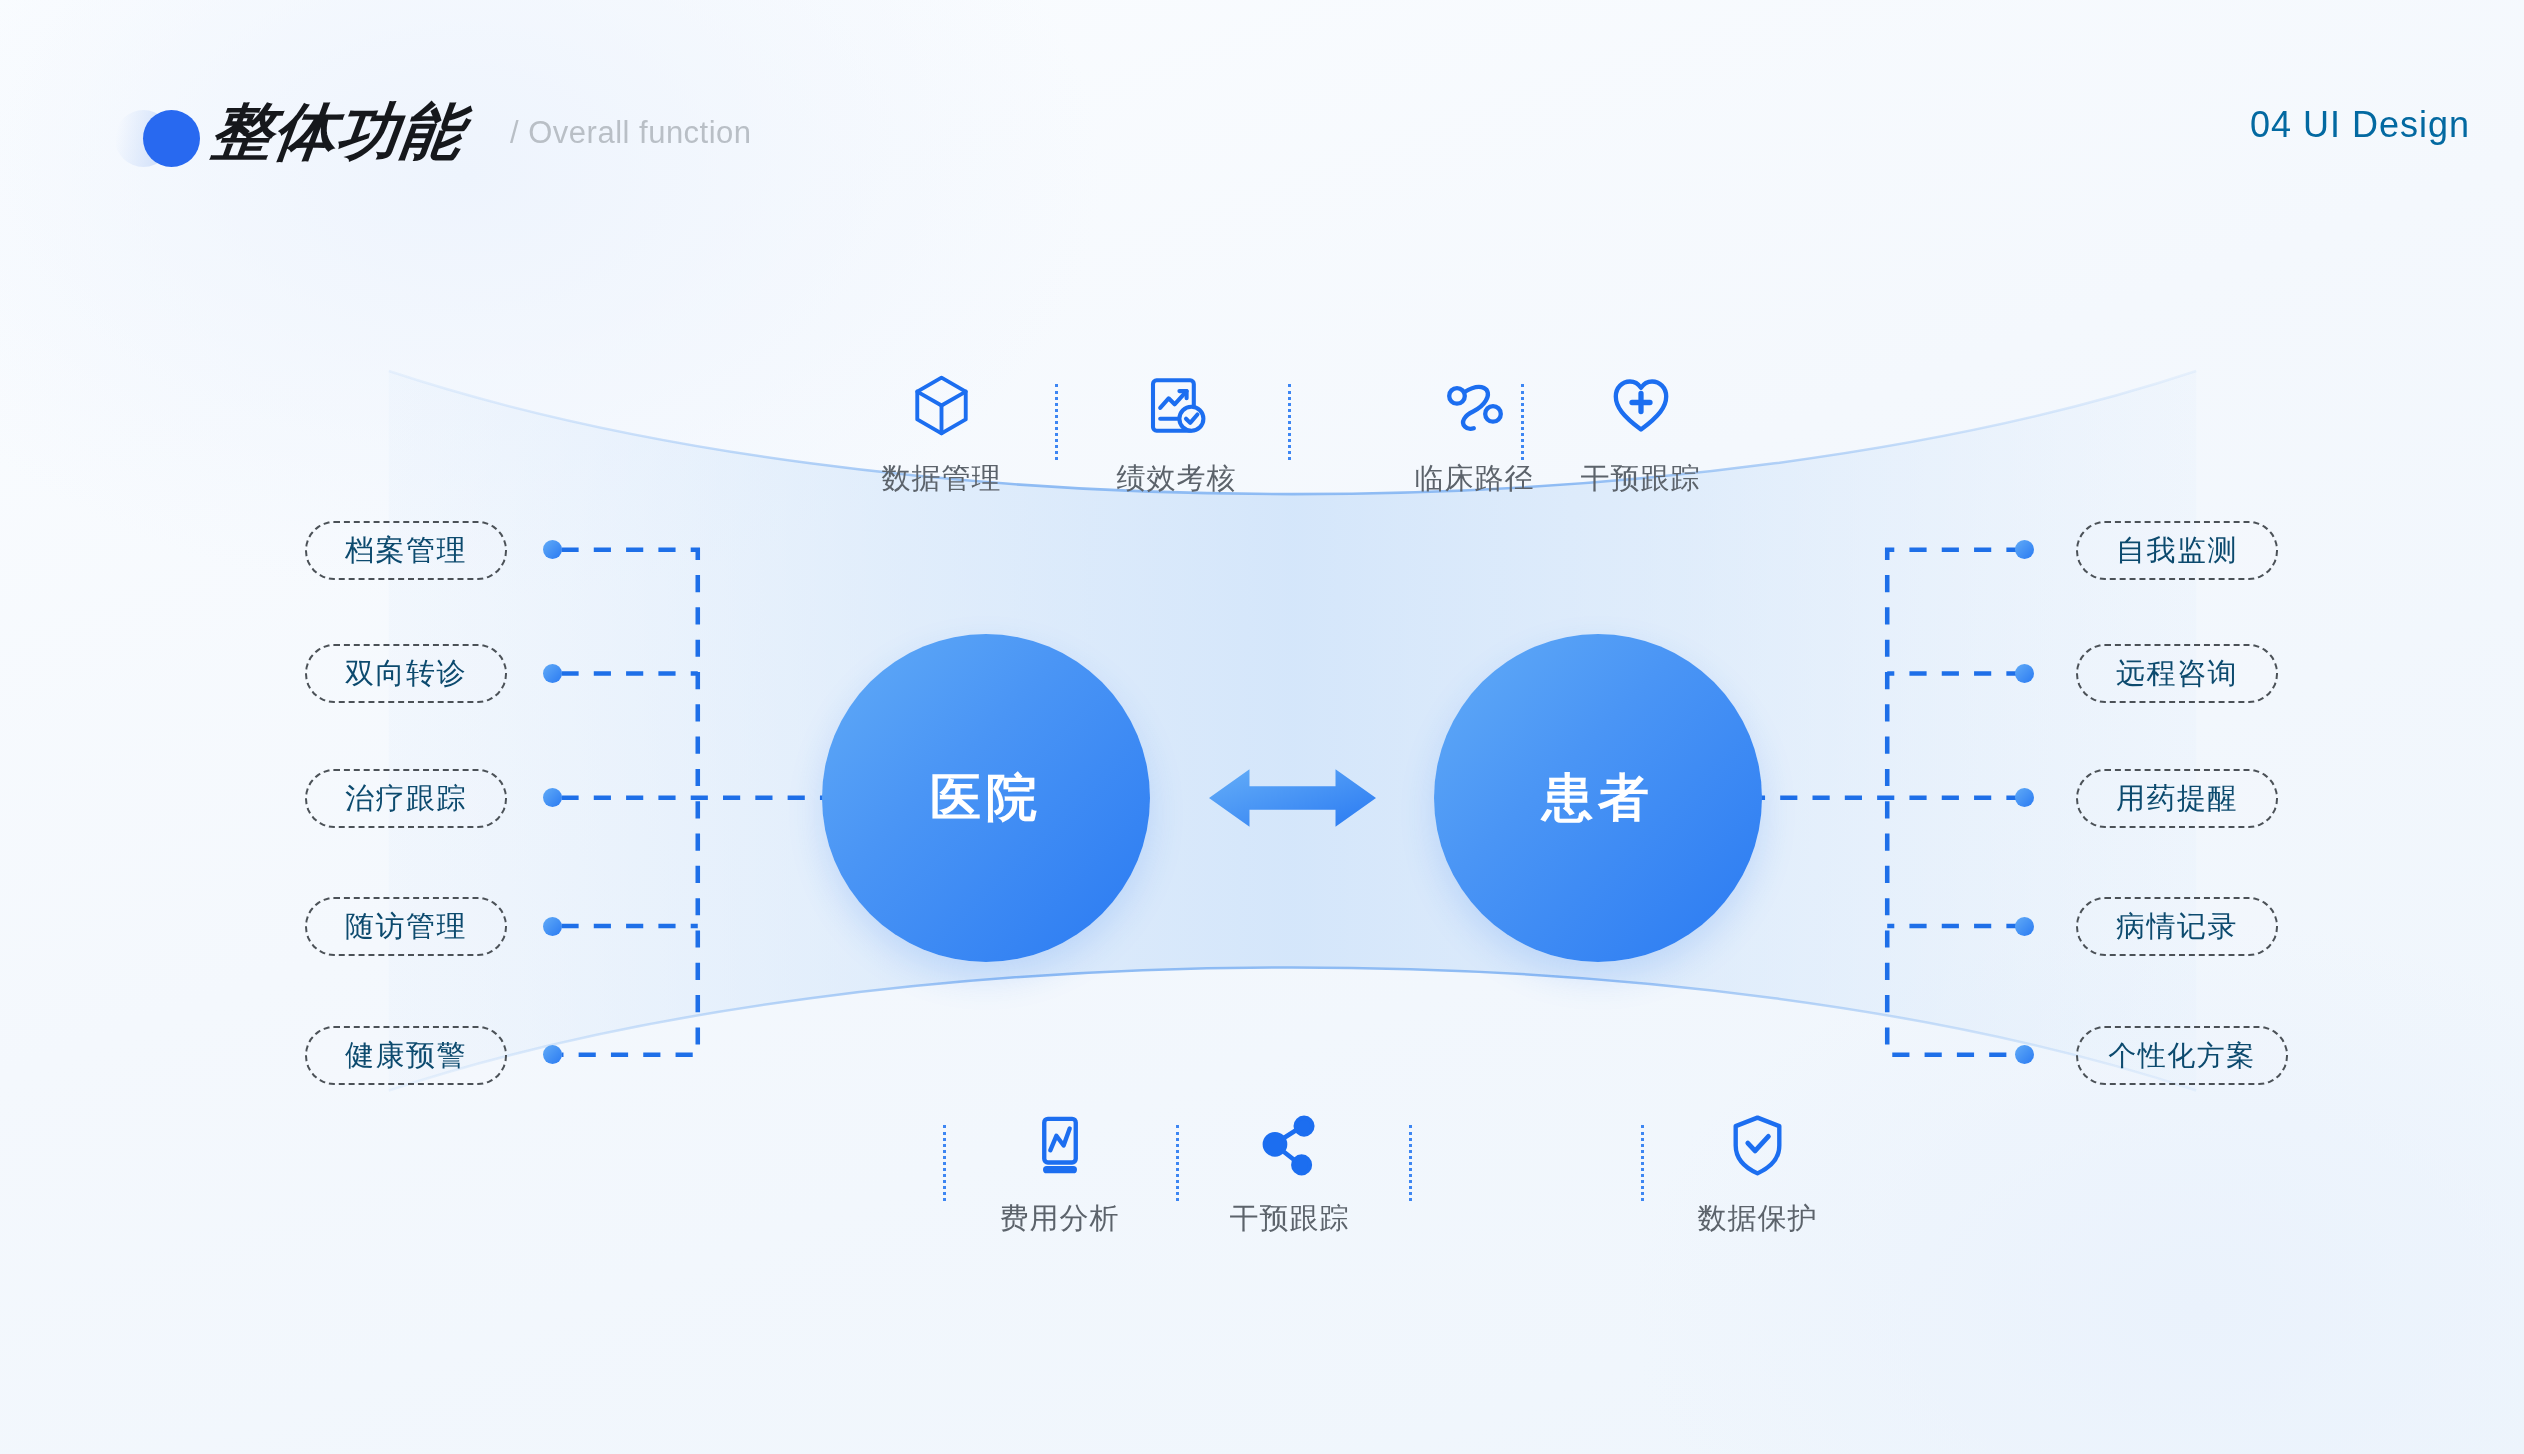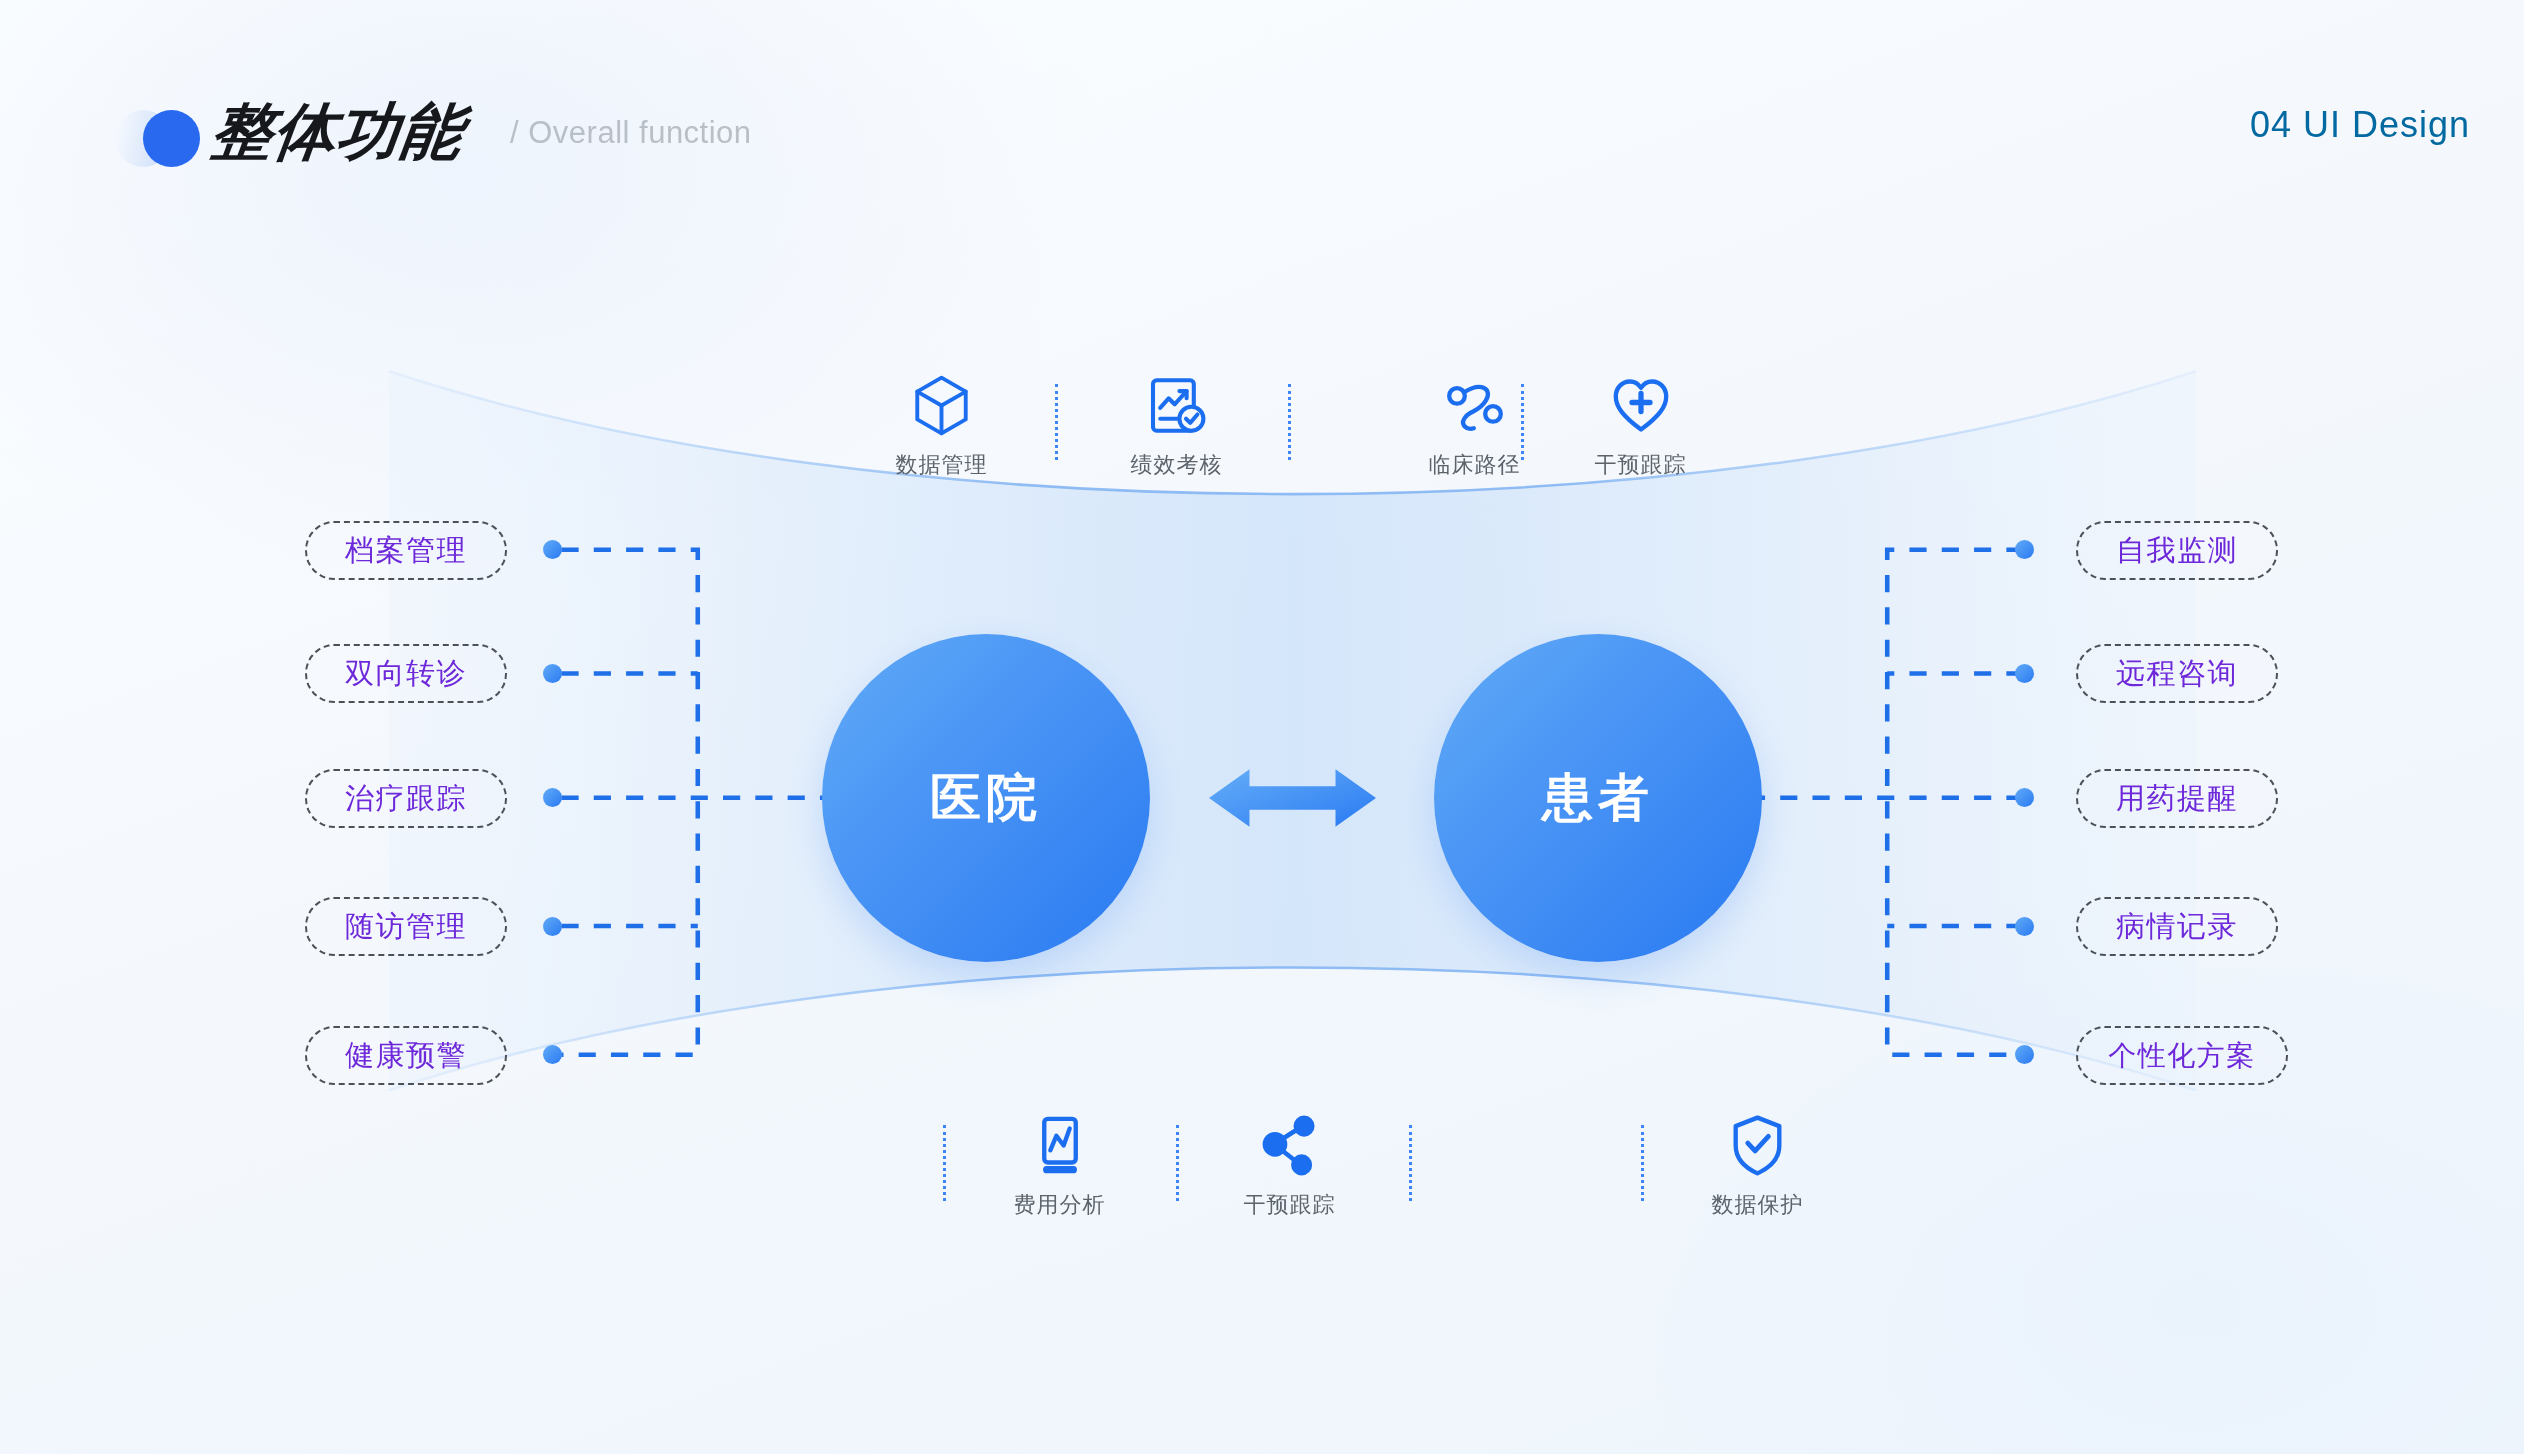--- a/index.html
+++ b/index.html
@@ -58,39 +58,39 @@
   #circle-hospital { left:822px; top:634px; }
   #circle-patient  { left:1434px; top:634px; }
 
   .exchange-arrow { position:absolute; left:1209px; top:760px; width:167px; height:76px; }
 
   
   .pill {
     position:absolute; height:59px; width:202px;
     border:2px dashed #4b5157; border-radius:29px;
     display:flex; align-items:center; justify-content:center;
-    color:#6d28d9; font-size:29px; letter-spacing:1.5px;
+    color:#0c4a6e; font-size:29px; letter-spacing:1.5px;
     font-family:"DejaVu Sans","Liberation Sans",sans-serif;
     background:rgba(255,255,255,0.08);
   }
   .pill.left  { left:305px; }
   .pill.right { left:2076px; }
   .pill.wide  { width:212px; font-size:28px; }
 
   
   .dot {
     position:absolute; width:19px; height:19px; border-radius:50%;
     background:linear-gradient(135deg,#61abf7 0%,#2a7af2 100%);
   }
 
   
   .icon-item { position:absolute; width:151px; text-align:center; }
   .icon-item .glyph { height:66px; display:flex; align-items:flex-end; justify-content:center; }
   .icon-item .lab {
-    margin-top:13px; font-size:22px; color:#5c636b; letter-spacing:1px; white-space:nowrap;
+    margin-top:22px; font-size:29px; color:#5c636b; letter-spacing:1px; white-space:nowrap;
     font-family:"DejaVu Sans","Liberation Sans",sans-serif;
   }
   .sep {
     position:absolute; width:0; height:76px;
     border-left:3.5px dotted #2a7af2; opacity:.9;
   }
 </style>
 </head>
 <body>
 

